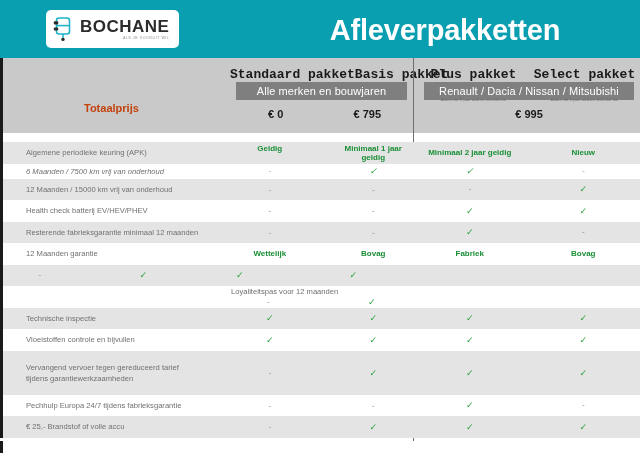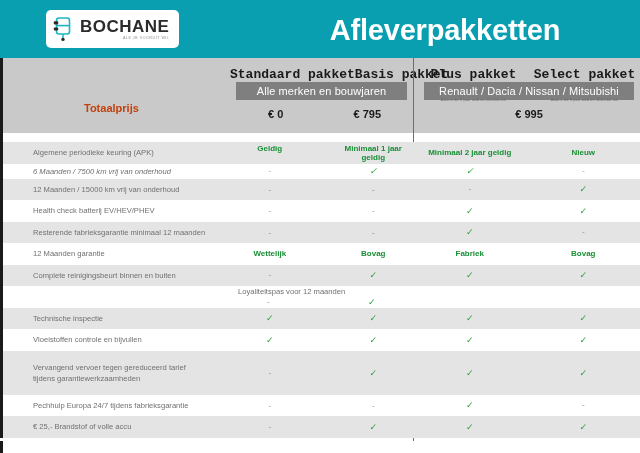--- a/index.html
+++ b/index.html
@@ -124,21 +124,21 @@
   .row{
     position:relative;width:640px;display:flex;align-items:center;
     box-sizing:border-box;
   }
   .row.odd{background:#e4e4e4;}
   .row.even{background:#ffffff;}
   .row .leftedge{
     position:absolute;left:0;top:0;width:3px;height:100%;background:#1a1a1a;
   }
   .rl{
-    width:230px;padding-left:33px;box-sizing:border-box;
+    width:230px;padding-left:26px;box-sizing:border-box;
     font-size:7.6px;color:#707070;line-height:1.45;
     font-family:"Liberation Sans", sans-serif;
   }
   .rl .l2{display:block;}
   .cells-left{width:183px;display:flex;gap:24px;}
   .cells-right{width:227px;display:flex;}
   .cell{
     flex:1 1 0;text-align:center;
     font-size:7.6px;font-family:"Liberation Sans", sans-serif;
   }
@@ -290,21 +290,20 @@
           <div class="cell txt">Wettelijk</div>
           <div class="cell txt">Bovag</div>
         </div>
         <div class="cells-right">
           <div class="cell txt">Fabriek</div>
           <div class="cell txt">Bovag</div>
         </div>
       </div>
       <div class="row odd" style="height: 21.5px;">
         <div class="leftedge"></div>
-        <div class="rl">Complete reinigingsbeurt binnen en buiten</div>
         <div class="cells-left">
           <div class="cell dash">-</div>
           <div class="cell tick">✓</div>
         </div>
         <div class="cells-right">
           <div class="cell tick">✓</div>
           <div class="cell tick">✓</div>
         </div>
       </div>
       <div class="row even" style="height: 21.5px; flex-direction: column;">

